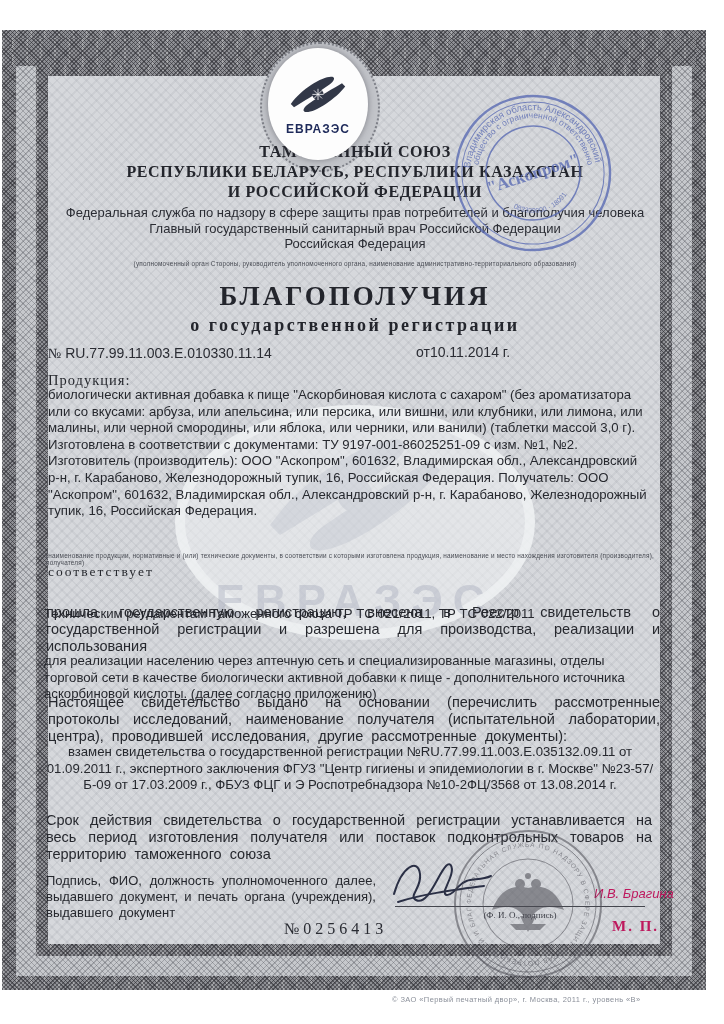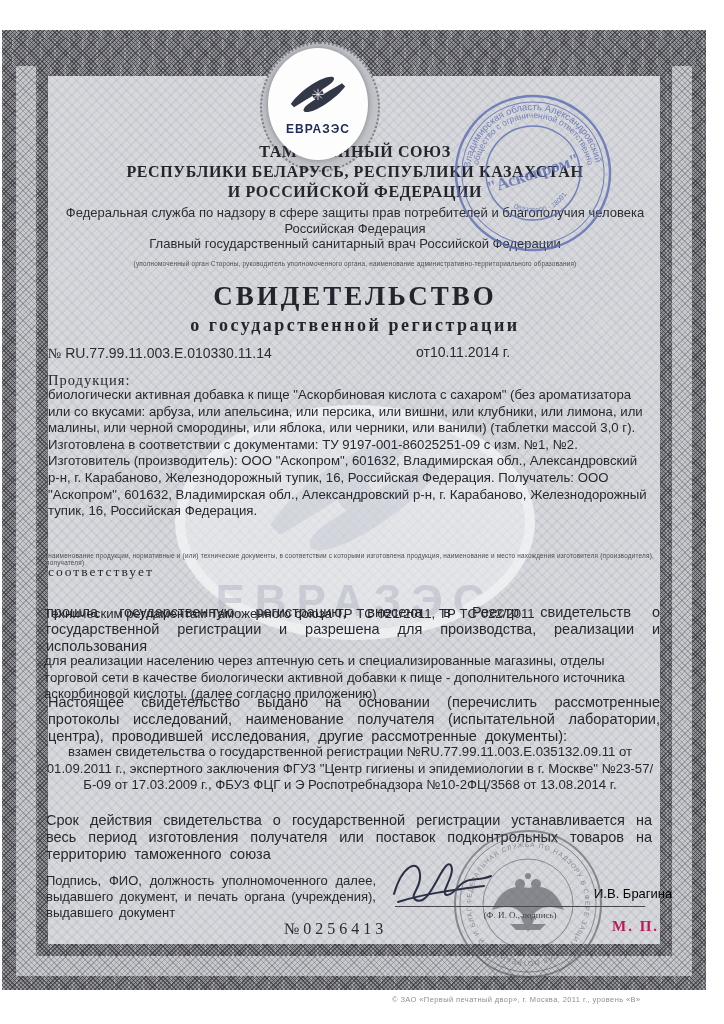--- a/index.html
+++ b/index.html
@@ -50,21 +50,21 @@
       letter-spacing:2.5px;color:#23252c;}
   .numline{font-size:14px;color:#2a2c33;}
   .para-sans{font-size:13.2px;line-height:16.6px;color:#26282e;}
   .para-serif{font-family:Liberation Sans, sans-serif;font-size:14.5px;line-height:16.8px;
       color:#26282e;text-align:justify;word-spacing:4px;}
   .label-serif{font-family:"Liberation Serif",serif;font-size:14.5px;letter-spacing:1px;color:#26282e;}
   .serial{font-family:"Liberation Serif",serif;font-size:16px;letter-spacing:4px;color:#2a2c33;}
   .mp{font-family:"Liberation Serif",serif;font-size:15px;letter-spacing:2px;color:#be185d;font-weight:bold;}
   .sig-line{position:absolute;left:395px;top:906px;width:250px;border-top:1.2px solid #44464e;}
   .sig-caption{font-family:"Liberation Serif",serif;font-size:9px;color:#3c3e46;}
-  .signer{font-size:13px;color:#000000;}
+  .signer{font-size:13px;color:#be185d;font-style:italic;}
   .copyright{font-size:7.5px;color:#8a8f99;letter-spacing:.4px;}
   .stamp{position:absolute;pointer-events:none;}
 </style>
 </head>
 <body>
 
 <div class="page">
 
   <div class="frame">
     <div class="b-outer band-dark"></div>
@@ -92,26 +92,26 @@
       <path d="M33,28 h14 M40,21 v14 M35,23 l10,10 M45,23 l-10,10" stroke="#fdfdfd" stroke-width="1"></path>
     </svg>
     <div class="org">ЕВРАЗЭС</div>
   </div>
 
   <div class="abs center" style="left:50px;top:142px;width:610px;">
     <div class="hdr-serif">ТАМОЖЕННЫЙ СОЮЗ</div>
     <div class="hdr-serif">РЕСПУБЛИКИ БЕЛАРУСЬ, РЕСПУБЛИКИ КАЗАХСТАН</div>
     <div class="hdr-serif">И РОССИЙСКОЙ ФЕДЕРАЦИИ</div>
     <div class="hdr-sans" style="margin-top:3px;">Федеральная служба по надзору в сфере защиты прав потребителей и благополучия человека</div>
+    <div class="hdr-sans">Главный государственный санитарный врач Российской Федерации</div>
     <div class="hdr-sans">Российская Федерация</div>
-    <div class="hdr-sans">Главный государственный санитарный врач Российской Федерации</div>
   </div>
   <div class="abs center tiny" style="left:55px;top:260px;width:600px;">(уполномоченный орган Стороны, руководитель уполномоченного органа, наименование административно-территориального образования)</div>
 
-  <div class="abs center doc-title" style="left:50px;top:281px;width:610px;">СВИДЕТЕЛЬСТВО</div>
+  <div class="abs center doc-title" style="left:50px;top:281px;width:610px;">БЛАГОПОЛУЧИЯ</div>
   <div class="abs center doc-sub" style="left:50px;top:315px;width:610px;">о государственной регистрации</div>
 
   <div class="abs numline" style="left:48px;top:345px;"><span class="serif">№</span>&nbsp;<span>RU.77.99.11.003.Е.010330.11.14</span></div>
   <div class="abs numline" style="left:416px;top:344px;">от10.11.2014 г.</div>
 
   <div class="abs label-serif" style="left:48px;top:372px;">Продукция:</div>
   <div class="abs para-sans" style="left:48px;top:387px;width:602px;">биологически активная добавка к пище "Аскорбиновая кислота с сахаром" (без ароматизатора или со вкусами: арбуза, или апельсина, или персика, или вишни, или клубники, или лимона, или малины, или черной смородины, или яблока, или черники, или ванили) (таблетки массой 3,0 г). Изготовлена в соответствии с документами: ТУ 9197-001-86025251-09 с изм. №1, №2. Изготовитель (производитель): ООО "Аскопром", 601632, Владимирская обл., Александровский р-н, г. Карабаново, Железнодорожный тупик, 16, Российская Федерация.  Получатель: ООО "Аскопром", 601632, Владимирская обл., Александровский р-н, г. Карабаново, Железнодорожный тупик, 16, Российская Федерация.</div>
   <div class="abs tiny" style="left:46px;top:552px;width:614px;">(наименование продукции, нормативные и (или) технические документы, в соответствии с которыми изготовлена продукция, наименование и место нахождения изготовителя (производителя), получателя)</div>
 
   <div class="abs label-serif" style="left:48px;top:564px;letter-spacing:2px;font-size:13.5px;">соответствует</div>

